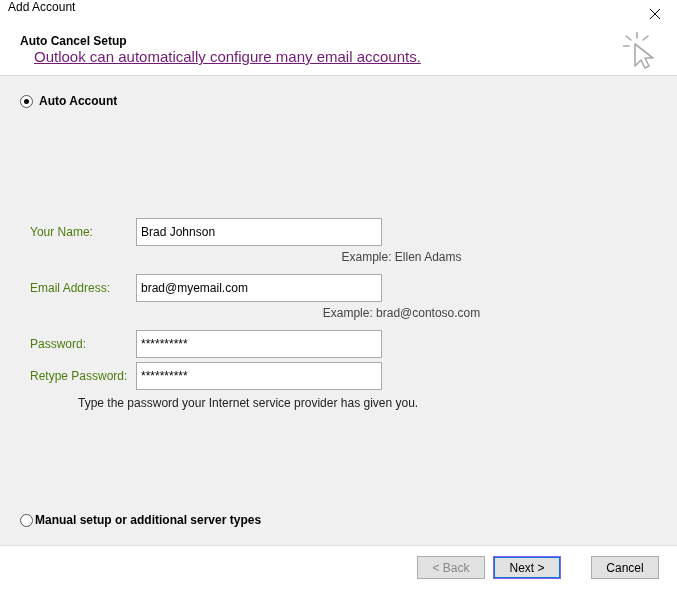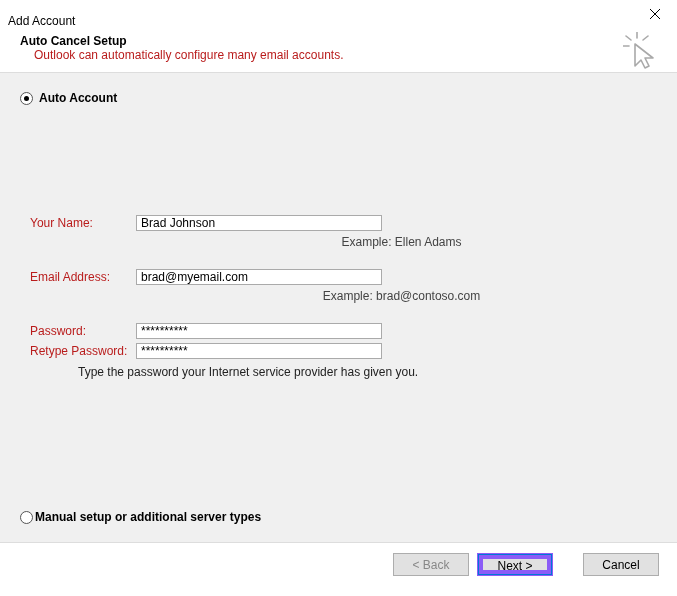--- a/index.html
+++ b/index.html
@@ -9,21 +9,21 @@
     font-family: "Segoe UI", Tahoma, sans-serif;
     font-size: 12px;
     background: #fff;
     color: #000;
     width: 677px;
     height: 596px;
     overflow: hidden;
   }
   .titlebar {
     display: flex;
-    align-items: flex-end;
+    align-items: flex-start;
     justify-content: space-between;
     height: 28px;
     padding: 0 8px 0 8px;
   }
   .titlebar .title {
     font-size: 12px;
   }
   .close-btn {
     width: 28px;
     height: 28px;
@@ -35,23 +35,24 @@
   .close-btn svg { width: 12px; height: 12px; }
   .header {
     padding: 6px 20px 10px 20px;
     position: relative;
   }
   .header .heading {
     font-weight: bold;
     font-size: 12px;
   }
   .header .subheading {
-    font-size: 12px;
+    font-size: 15px;
     padding-left: 14px;
-    color: #b91c1c;
+    color: #701a75;
+    text-decoration: underline;
   }
   .header .cursor-icon {
     position: absolute;
     right: 20px;
     top: 4px;
   }
   .divider {
     border: none;
     border-top: 1px solid #ddd;
     margin: 0;
@@ -91,29 +92,29 @@
   }
   .form {
     margin-top: 110px;
     margin-left: 10px;
   }
   .form-row {
     display: flex;
     align-items: center;
     margin-bottom: 4px;
   }
-  .form-row.spaced { margin-top: 20px; }
+  .form-row.spaced { margin-top: 10px; }
   .form-label {
     width: 106px;
     font-size: 12px;
-    color: #b91c1c;
+    color: #4d7c0f;
   }
   .text-input {
     width: 246px;
-    height: 16px;
+    height: 28px;
     border: 1px solid #aaa;
     background: #fff;
     font-size: 12px;
     padding: 0 4px;
     font-family: inherit;
   }
   .example {
     font-size: 12px;
     color: #444;
     margin-left: 116px;
@@ -138,35 +139,35 @@
     border-top: 1px solid #ddd;
     height: 44px;
     display: flex;
     align-items: center;
     justify-content: flex-end;
     padding-right: 18px;
     gap: 8px;
     background: #fff;
   }
   .btn {
-    width: 76px;
+    width: 68px;
     height: 23px;
     font-size: 12px;
     font-family: inherit;
     background: #e1e1e1;
     border: 1px solid #adadad;
     cursor: pointer;
     padding: 0;
   }
   .btn:disabled {
     color: #888;
     cursor: default;
   }
   .btn.primary {
-    border: 6px solid #8b5cf6;
+    border: 1px solid #8b5cf6;
     outline: 1px solid #0078d7;
     outline-offset: -2px;
   }
   .gap { width: 14px; }
 </style>
 </head>
 <body>
 
 <div class="titlebar">
   <span class="title">Add Account</span>

